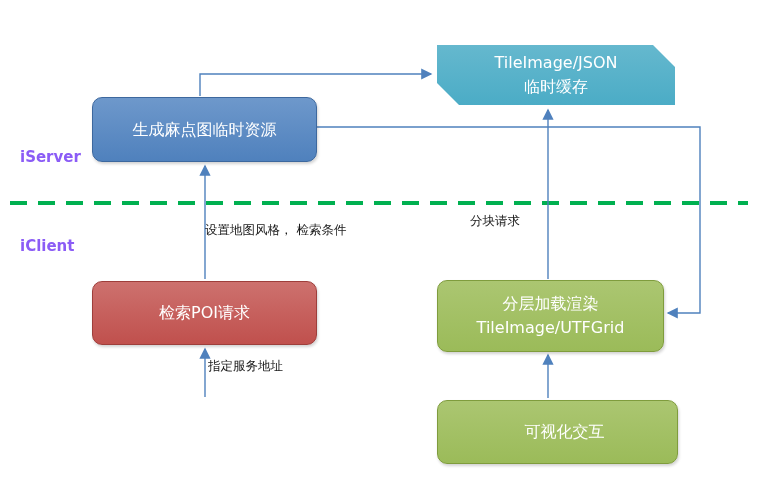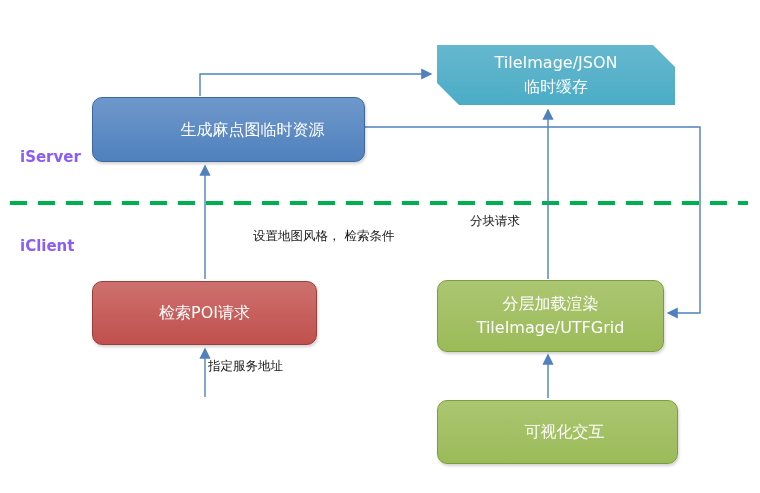--- a/index.html
+++ b/index.html
@@ -15,21 +15,21 @@
     position:absolute;
     border-radius:10px;
     color:#fff;
     display:flex;flex-direction:column;
     align-items:center;justify-content:center;
     text-align:center;
     font-size:16px;line-height:1.5;
     box-shadow:1px 2px 3px rgba(0,0,0,0.18);
   }
   .node span{display:block;}
-  .blue{background:linear-gradient(#6e98cb,#4F81BD);border:1px solid #3d689e;padding-left:48px;}
+  .blue{background:linear-gradient(#6e98cb,#4F81BD);border:1px solid #3d689e;}
   .red{background:linear-gradient(#cd716e,#C0504D);border:1px solid #9e3e3b;}
   .green{background:linear-gradient(#abc671,#9BBB59);border:1px solid #7f9c3d;}
   .teal{
     background:linear-gradient(#65b8ce,#4BACC6);
     border-radius:0;
     clip-path:polygon(0 0, calc(100% - 22px) 0, 100% 22px, 100% 100%, 22px 100%, 0 calc(100% - 22px));
     box-shadow:none;
   }
   .section-label{
     position:absolute;
@@ -64,21 +64,21 @@
     <polyline points="548,279 548,110" fill="none" stroke="#4F81BD" stroke-width="1.4" marker-end="url(#arrw)"></polyline>
 
     <polyline points="315,127 700,127 700,313 668,313" fill="none" stroke="#4F81BD" stroke-width="1.4" marker-end="url(#arrw)"></polyline>
 
     <polyline points="548,398 548,355" fill="none" stroke="#4F81BD" stroke-width="1.4" marker-end="url(#arrw)"></polyline>
   </svg>
 
   <div class="section-label" style="left:20px;top:148px;">iServer</div>
   <div class="section-label" style="left:20px;top:237px;">iClient</div>
 
-  <div class="edge-label" style="left:205px;top:227px;padding-left:48px;">
+  <div class="edge-label" style="left:205px;top:221px;">
     <span>设置地图风格，</span>
     <span>检索条件</span>
   </div>
   <div class="edge-label" style="left:470px;top:212px;">分块请求</div>
   <div class="edge-label" style="left:208px;top:357px;">指定服务地址</div>
 
   <div class="node teal" style="left:437px;top:45px;width:238px;height:60px;">
     <span>TileImage/JSON</span>
     <span>临时缓存</span>
   </div>

